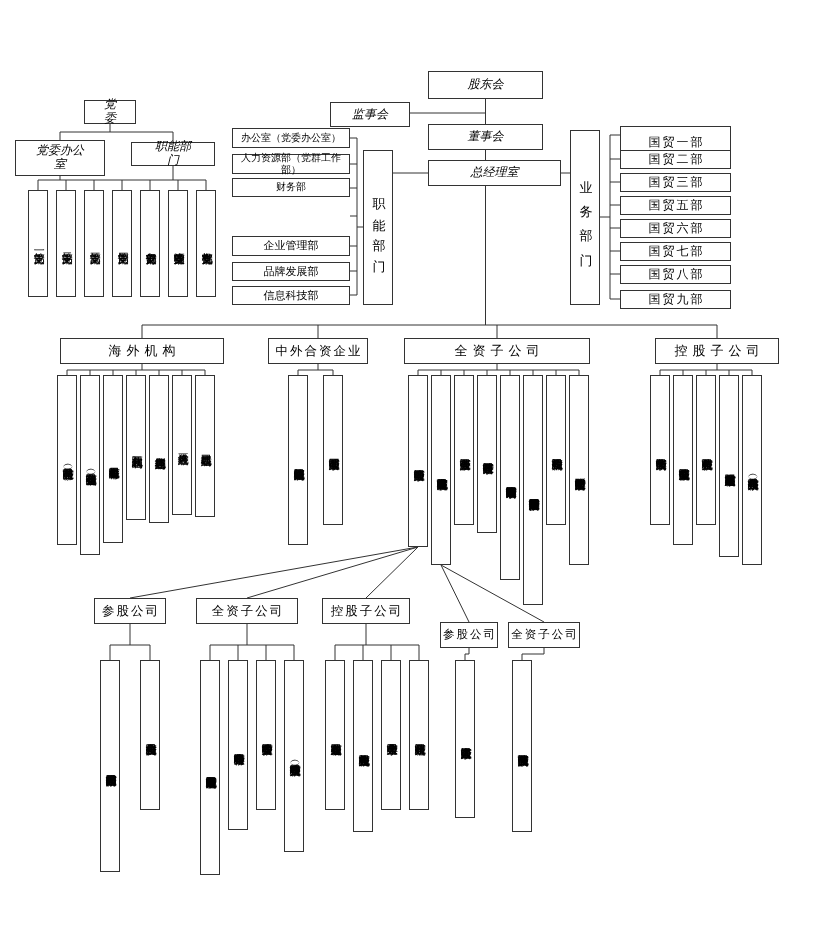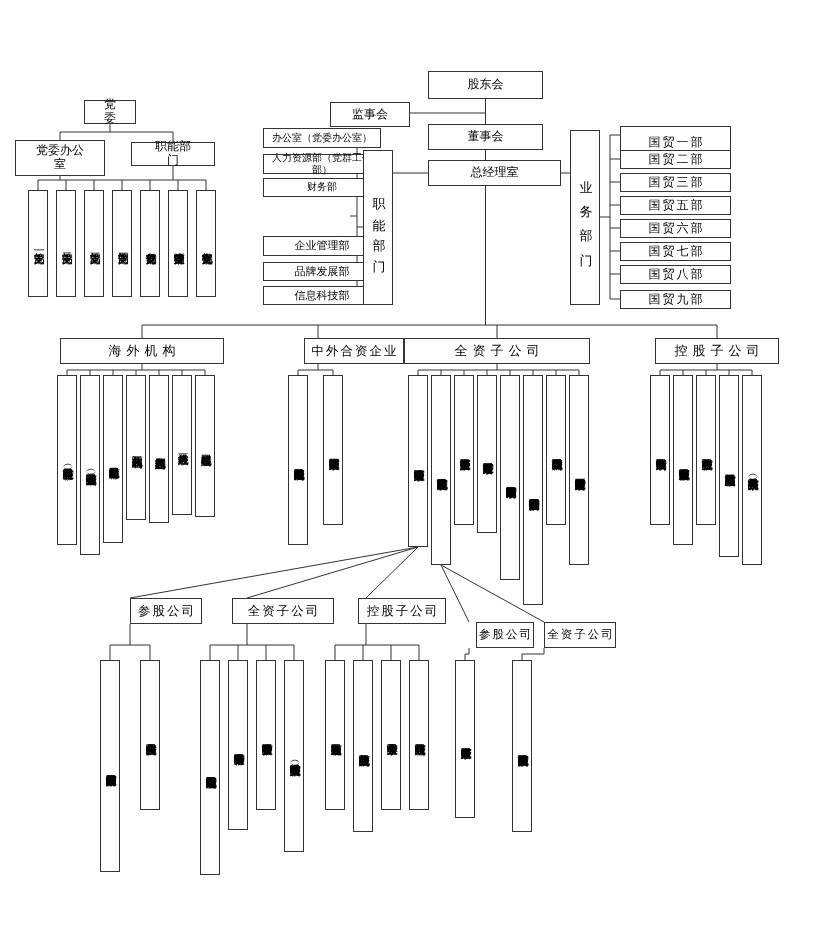--- a/index.html
+++ b/index.html
@@ -2,24 +2,24 @@
 <html><head>
 <meta charset="utf-8">
 <style>
   html,body{margin:0;padding:0;background:#fff;}
   body{font-family:"DejaVu Sans","Liberation Sans",sans-serif;color:#000;}
   .canvas{position:relative;width:829px;height:931px;background:#fff;overflow:hidden;}
   .lines{position:absolute;left:0;top:0;}
   .box{position:absolute;box-sizing:border-box;border:1px solid #333;background:#fff;
        display:flex;align-items:center;justify-content:center;text-align:center;
        font-size:12px;line-height:1.15;}
-  .hbox{padding:0 19px;}
+  .hbox{padding:0 19px;font-style:italic;}
   .hdr{font-size:13px;letter-spacing:5px;text-indent:5px;}
-  .hdr2{font-size:12.5px;letter-spacing:2px;text-indent:2px;margin-left:36px;}
-  .dept{font-size:10px;line-height:1.25;padding:0 2px;margin-left:31px;}
+  .hdr2{font-size:12.5px;letter-spacing:2px;text-indent:2px;}
+  .dept{font-size:10px;line-height:1.25;padding:0 2px;}
   .biz{font-size:12px;letter-spacing:2px;text-indent:2px;}
   .vbox{writing-mode:vertical-rl;text-orientation:upright;font-size:11px;
         letter-spacing:0;padding:4px 0;}
   .vlabel{writing-mode:vertical-rl;text-orientation:upright;font-size:13px;
           letter-spacing:20px;}
   .vlabel2{writing-mode:vertical-rl;text-orientation:upright;font-size:13px;
           letter-spacing:24px;}
 </style>
 </head>
 <body>

